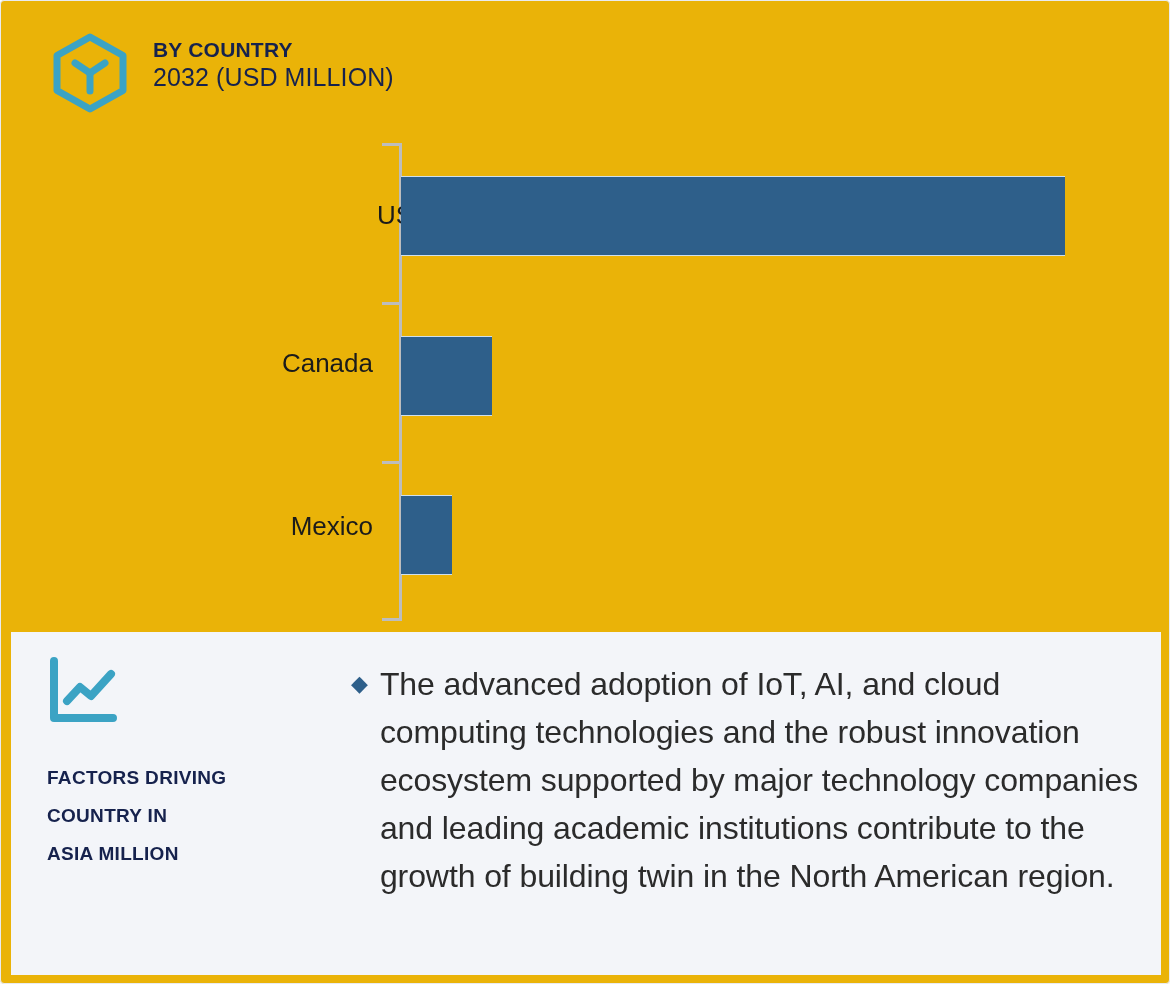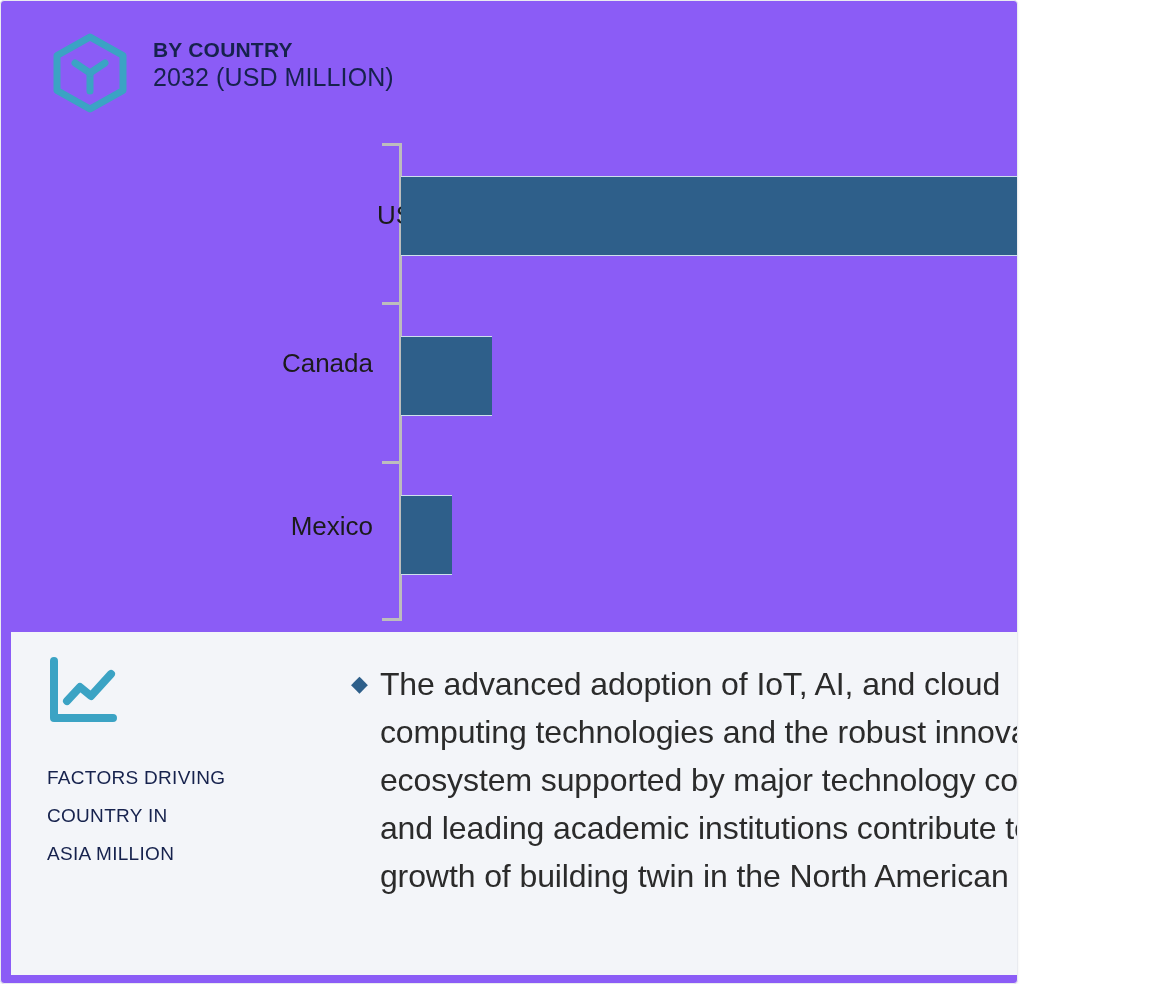--- a/index.html
+++ b/index.html
@@ -7,24 +7,24 @@
     padding: 0;
     background: #ffffff;
   }
   body {
     font-family: "Liberation Sans", sans-serif;
     -webkit-font-smoothing: antialiased;
   }
 
   .card {
     position: relative;
-    width: 1018px;
+    width: 1170px;
     height: 984px;
     box-sizing: border-box;
-    background: #8b5cf6;
+    background: #eab308;
     border: 1px solid #e9ebf0;
     border-radius: 4px;
     overflow: hidden;
     box-shadow: 0 1px 3px rgba(0,0,0,0.07);
   }
 
   
   .header {
     position: absolute;
     left: 48px;
@@ -122,21 +122,21 @@
     width: 300px;
   }
   .line-chart-icon {
     width: 78px;
     height: 70px;
     display: block;
   }
   .factors-title {
     margin-top: 33px;
     font-size: 19px;
-    font-weight: normal;
+    font-weight: bold;
     color: #16224d;
     line-height: 38px;
     letter-spacing: 0.3px;
   }
   .footer-right {
     position: absolute;
     left: 340px;
     top: 28px;
     width: 790px;
     display: flex;

